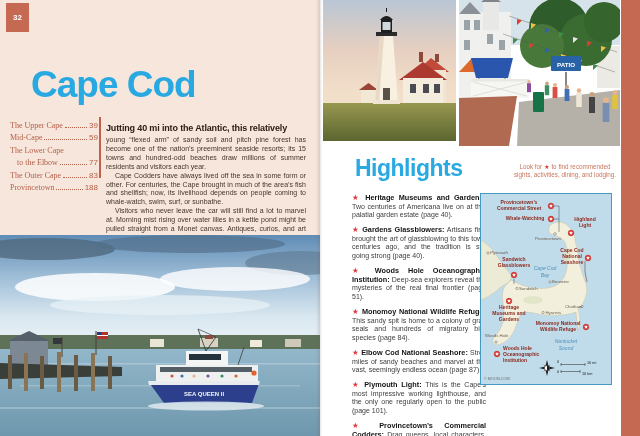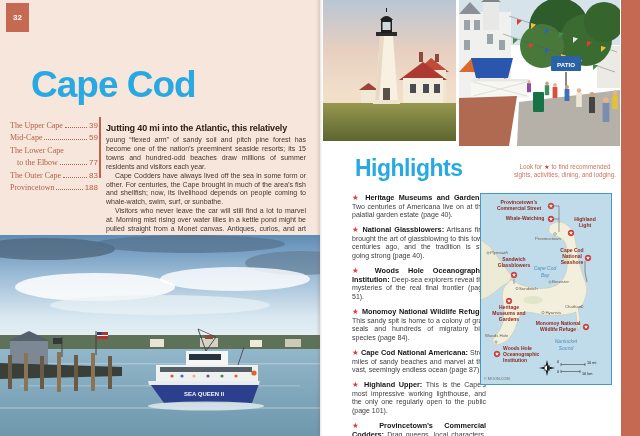--- a/index.html
+++ b/index.html
@@ -348,41 +348,41 @@
   </div>
 
   <div class="hl-list">
     <p class="hl-item">
       <span class="hl-star">★</span>
       <span class="hl-title">Heritage Museums and Gardens:</span>
       <span>Two centuries of Americana live on at this palatial garden estate (page 40).</span>
     </p>
     <p class="hl-item">
       <span class="hl-star">★</span>
-      <span class="hl-title">National Glassblowers:</span>
+      <span class="hl-title">Gardens Glassblowers:</span>
       <span>Artisans first brought the art of glassblowing to this town centuries ago, and the tradition is still going strong (page 40).</span>
     </p>
     <p class="hl-item">
       <span class="hl-star">★</span>
       <span class="hl-title">Woods Hole Oceanographic Institution:</span>
       <span>Deep-sea explorers reveal the mysteries of the real final frontier (page 51).</span>
     </p>
     <p class="hl-item">
       <span class="hl-star">★</span>
       <span class="hl-title">Monomoy National Wildlife Refuge:</span>
       <span>This sandy spit is home to a colony of gray seals and hundreds of migratory bird species (page 84).</span>
     </p>
     <p class="hl-item">
       <span class="hl-star">★</span>
-      <span class="hl-title">Cape Cod National Americana:</span>
+      <span class="hl-title">Elbow Cod National Seashore:</span>
       <span>Stroll miles of sandy beaches and marvel at the vast, seemingly endless ocean (page 87).</span>
     </p>
     <p class="hl-item">
       <span class="hl-star">★</span>
-      <span class="hl-title">Highland Upper:</span>
+      <span class="hl-title">Plymouth Light:</span>
       <span>This is the Cape’s most impressive working lighthouse, and the only one regularly open to the public (page 101).</span>
     </p>
     <p class="hl-item">
       <span class="hl-star">★</span>
       <span class="hl-title">Provincetown’s Commercial Codders:</span>
       <span>Drag queens, local characters, and wide-eyed tourists all add up to a people-watcher’s paradise (page 107).</span>
     </p>
 
   </div>
 

